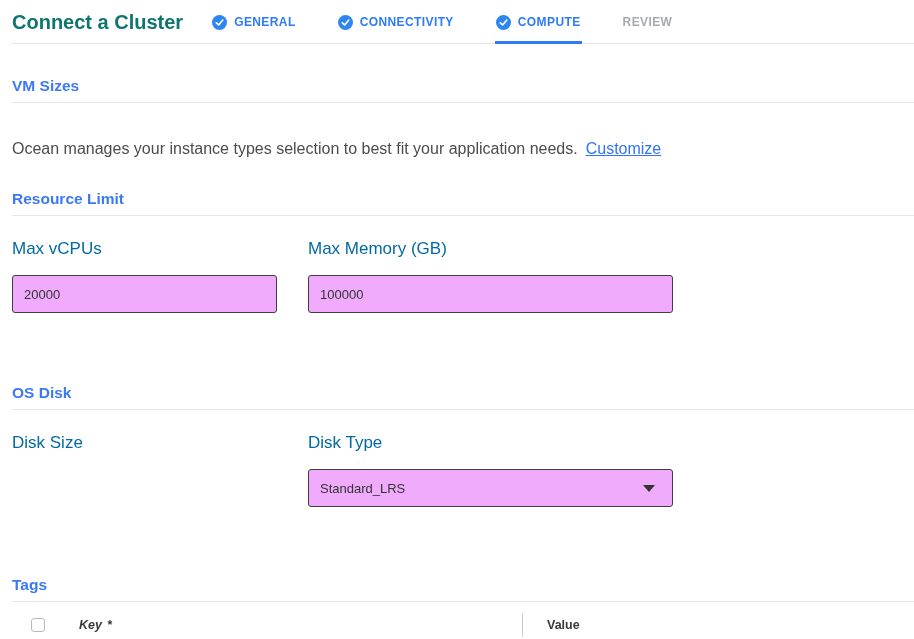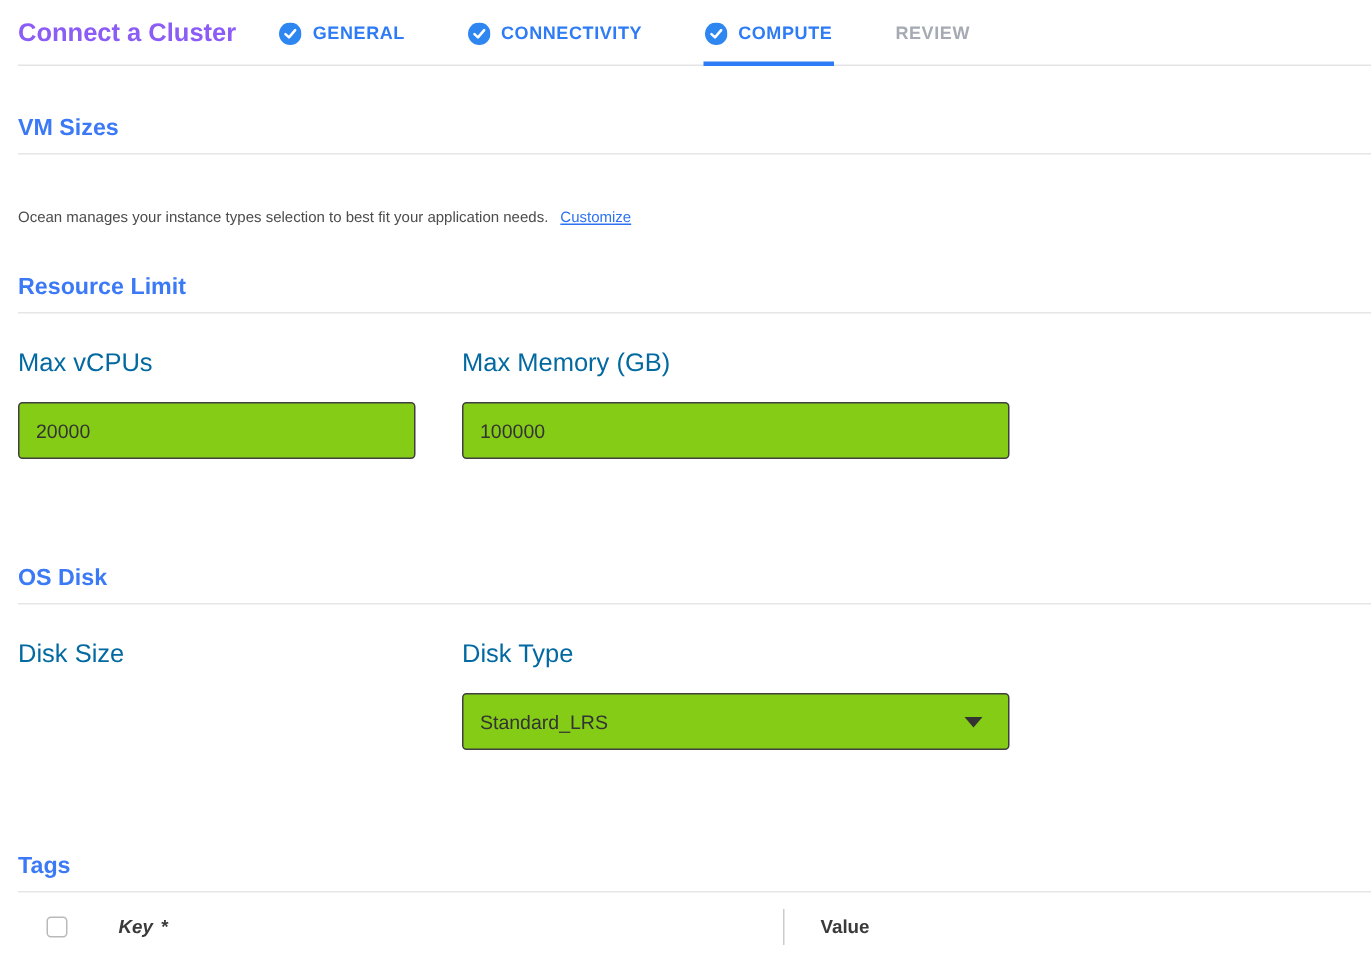--- a/index.html
+++ b/index.html
@@ -12,21 +12,21 @@
   
   .wizard-header {
     height:44px; display:flex; align-items:center;
     padding-left:12px; position:relative;
   }
   .wizard-header::after {
     content:""; position:absolute; left:12px; right:0; bottom:0;
     height:1px; background:#e4e4e6;
   }
   .page-title {
-    font-size:17px; font-weight:bold; color:#8b5cf6;
+    font-size:20px; font-weight:bold; color:#0f766e;
     white-space:nowrap;
   }
   .tabs { display:flex; align-items:center; margin-left:29px; height:44px; }
   .tab {
     display:flex; align-items:center; gap:7px;
     height:44px; position:relative; cursor:pointer;
     font-size:12px; font-weight:bold; letter-spacing:.4px;
     color:#2e7bf6; margin-right:42px; white-space:nowrap;
   }
   .tab.inactive { color:#a6abb3; }
@@ -35,34 +35,34 @@
     position:absolute; left:-1px; right:-1px; bottom:0; height:3px;
     background:#2e7bf6; z-index:2;
   }
   
   .content { padding-left:12px; }
   .section-title {
     font-size:15.5px; font-weight:bold; color:#3b79f6;
     padding-bottom:7px; border-bottom:1px solid #e6e6e8;
   }
   .vm-sizes-title   { margin-top:33px; }
-  .vm-desc-row { margin-top:37px; font-size:10px; color:#4c4c4c; }
+  .vm-desc-row { margin-top:37px; font-size:16px; color:#4c4c4c; }
   .customize-link {
     color:#2e73f2; text-decoration:underline; margin-left:8px; cursor:pointer;
   }
   .resource-title { margin-top:32px; }
   .form-row { display:flex; gap:31px; margin-top:23px; }
   .field { width:265px; }
   .field.wide { width:365px; }
   .field-label { font-size:17px; color:#0369a1; }
   .text-input, .select-box {
     margin-top:16px; width:100%; height:38px;
     border:1px solid #3f3f3f; border-radius:3px;
     padding:0 11px; font-size:13px; color:#333;
-    font-family:"Liberation Sans", sans-serif; background:#84cc16;
+    font-family:"Liberation Sans", sans-serif; background:#f0abfc;
   }
   .select-box {
     display:flex; align-items:center; justify-content:space-between;
     padding-right:17px; cursor:pointer;
   }
   .caret-down {
     width:0; height:0;
     border-left:6px solid transparent; border-right:6px solid transparent;
     border-top:7px solid #333;
   }

